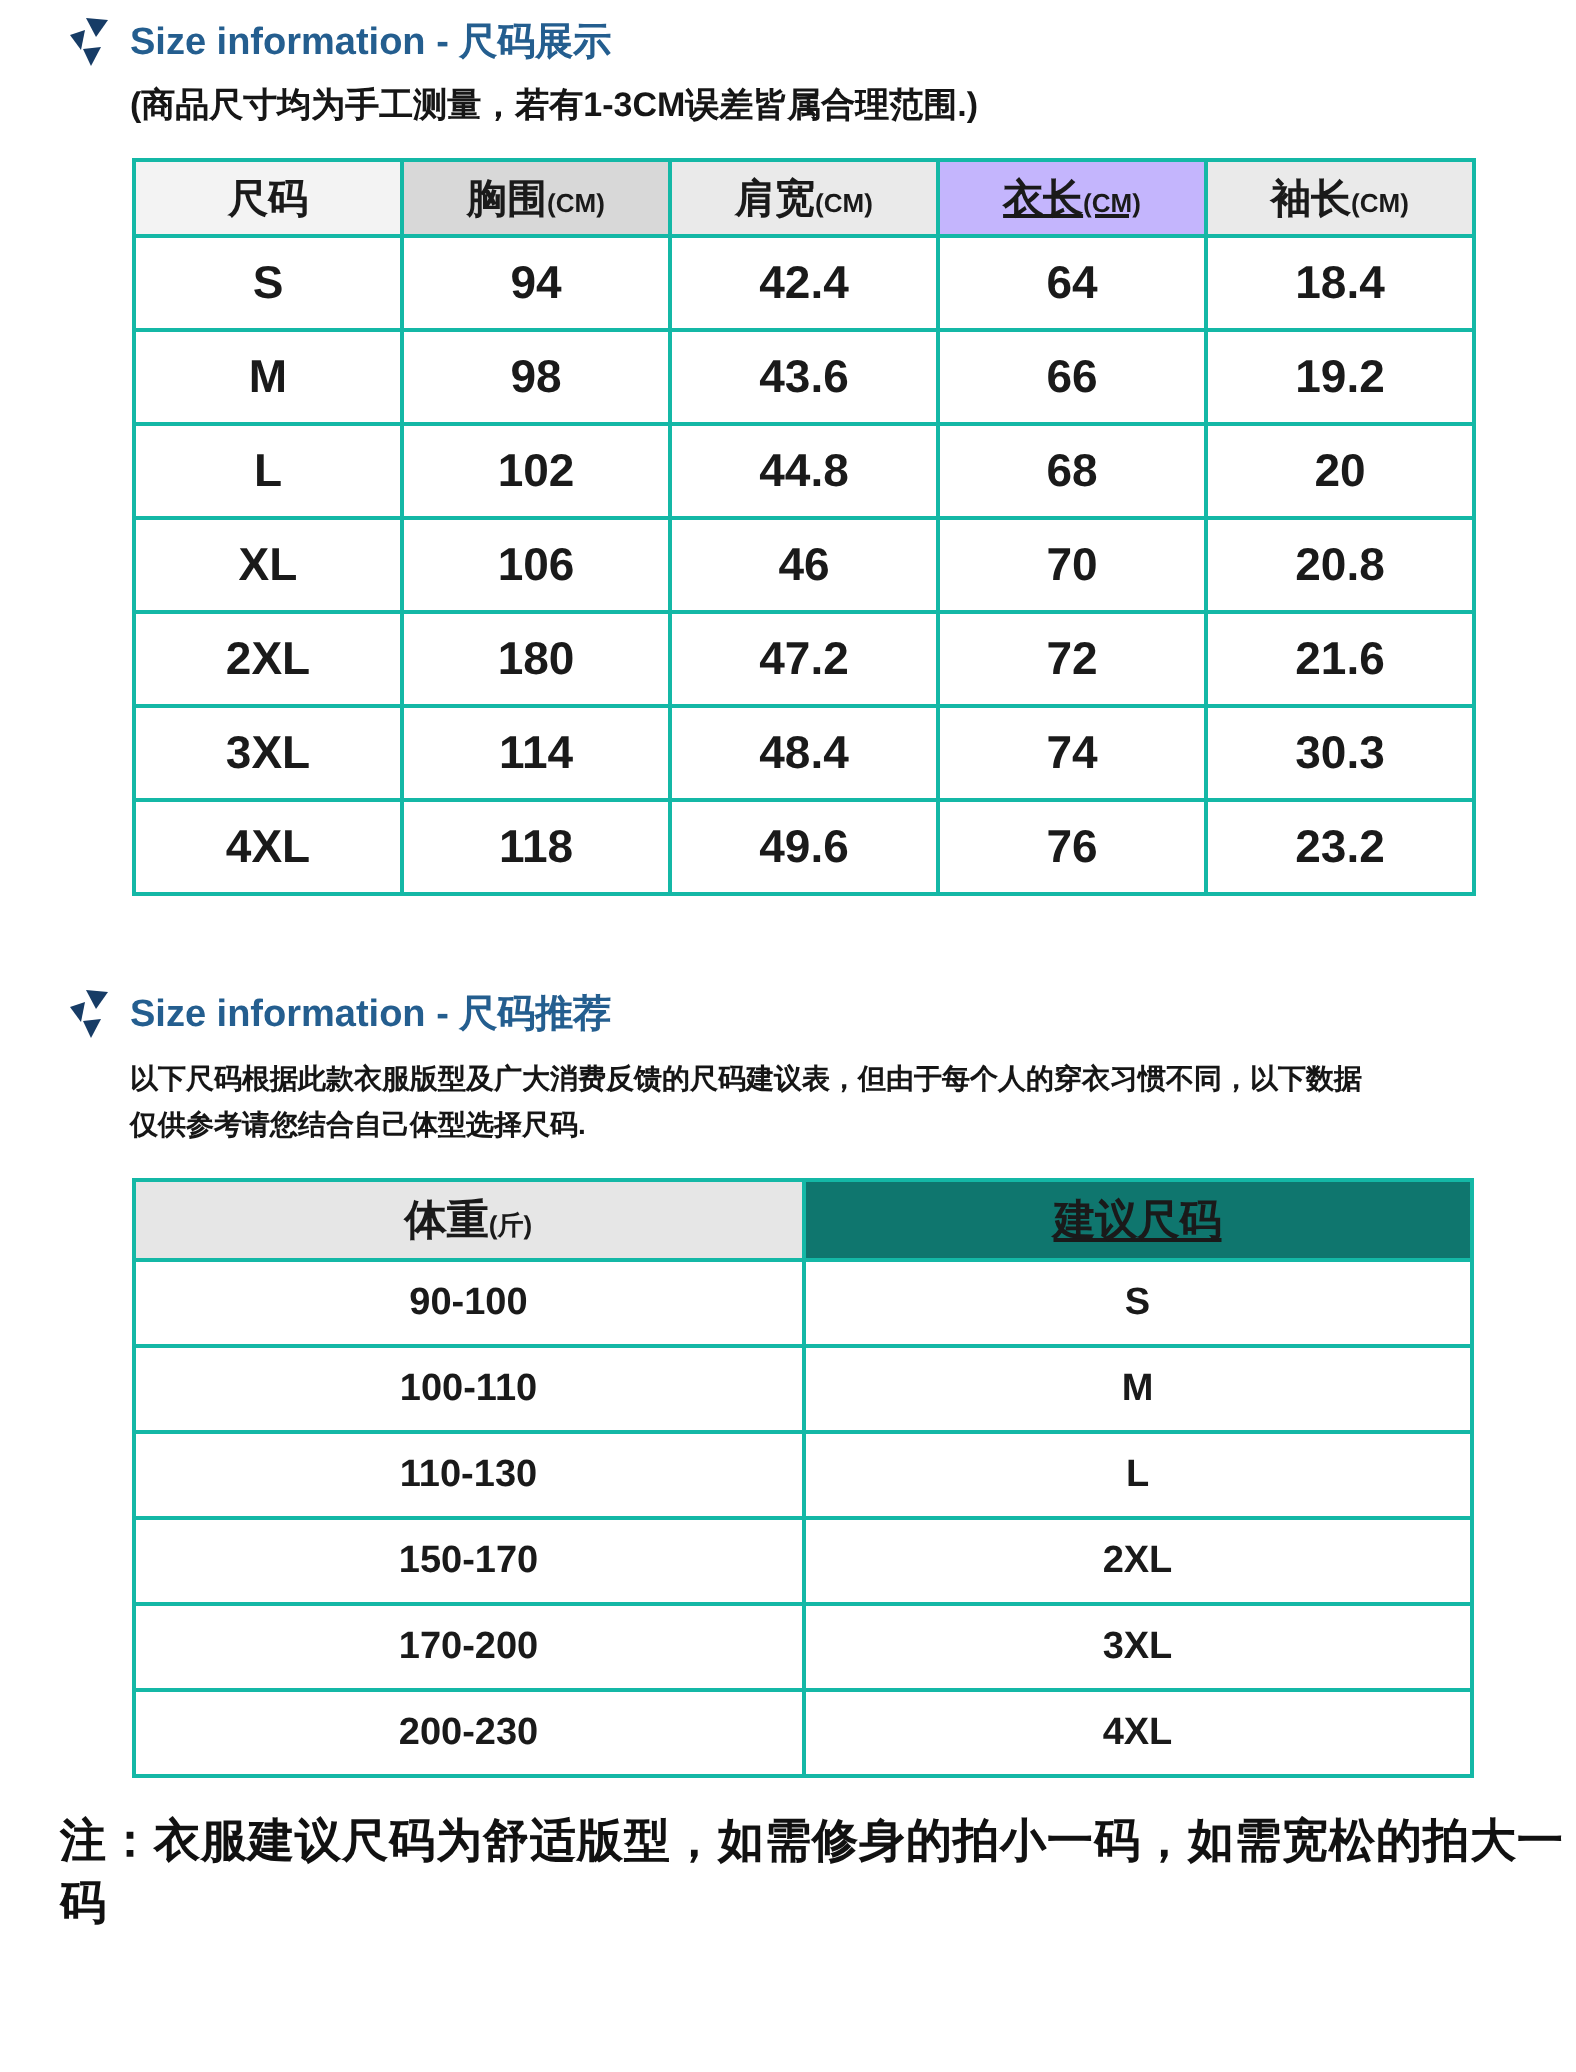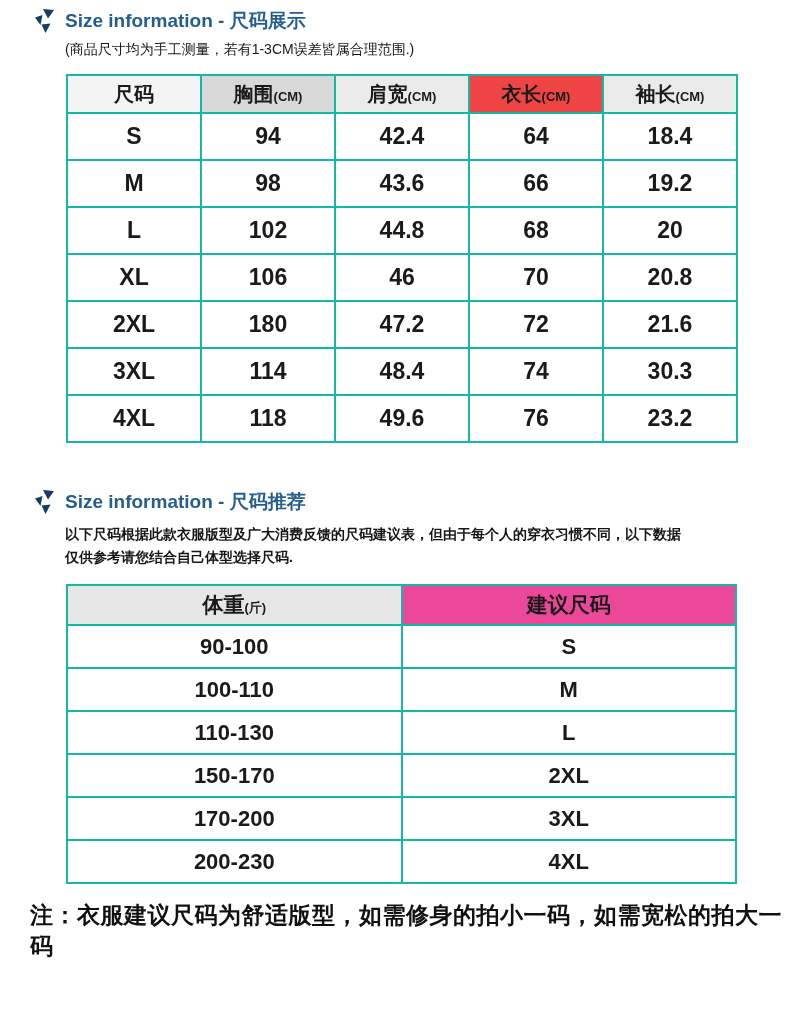--- a/index.html
+++ b/index.html
@@ -6,38 +6,38 @@
   body{
     width:788px;height:1036px;background:#ffffff;
     font-family:"Liberation Sans","DejaVu Sans",sans-serif;
     color:#1a1a1a;overflow:hidden;
   }
   .sec-head{display:flex;align-items:flex-start;gap:9px;margin-left:33px;}
   .sec1{padding-top:8px;}
   .sec2{margin-top:46px;}
   .trefoil{width:23px;height:26px;flex:0 0 auto;}
   .sec-title{font-size:19px;font-weight:700;color:#245e8f;white-space:nowrap;}
-  .sub1{margin:7px 0 0 65px;font-size:14px;font-weight:400;color:#161616;}
+  .sub1{margin:7px 0 0 65px;font-size:17px;font-weight:700;color:#161616;}
   .desc{margin:8px 0 0 65px;font-size:14px;font-weight:700;color:#161616;line-height:23px;width:660px;}
   table{border-collapse:collapse;table-layout:fixed;margin-left:66px;background:#fff;}
   th,td{border:2px solid #14b8a6;text-align:center;vertical-align:middle;padding:0;}
   .t1{width:672px;margin-top:15px;border:2px solid #8e8e8e;}
   .t1 th{height:36px;font-size:20px;font-weight:700;}
   .t1 td{height:45px;font-size:23px;font-weight:700;}
   .t1 th:nth-child(1){background:#f3f3f3;}
   .t1 th:nth-child(2){background:#d8d8d8;}
   .t1 th:nth-child(3){background:#eaeaea;}
-  .t1 th:nth-child(4){background:#ef4444;}
+  .t1 th:nth-child(4){background:#c4b5fd;text-decoration:underline;}
   .t1 th:nth-child(5){background:#eaeaea;}
   .h-unit{font-size:13px;font-weight:700;}
   .t2{width:671px;margin-top:15px;border:2px solid #8e8e8e;}
   .t2 th{height:38px;font-size:21px;font-weight:700;}
   .t2 th:nth-child(1){background:#e6e6e6;}
-  .t2 th:nth-child(2){background:#ec4899;}
-  .t2 td{height:41px;font-size:22px;font-weight:700;}
+  .t2 th:nth-child(2){background:#0f766e;text-decoration:underline;}
+  .t2 td{height:41px;font-size:19px;font-weight:700;}
   .note{margin:16px 0 0 30px;font-size:23px;font-weight:700;color:#111;letter-spacing:0.5px;}
 </style>
 </head>
 <body>
 
 <div class="sec-head sec1">
   <svg class="trefoil" viewBox="0 0 23 26" xmlns="http://www.w3.org/2000/svg">
     <path fill="#173c66" d="M10 1 L21 2 L15 10.5 Z"></path>
     <path fill="#173c66" d="M2 9.5 L9.5 7 L7.5 17 Z"></path>
     <path fill="#173c66" d="M8.5 16.5 L17.5 15.5 L12.5 25 Z"></path>

